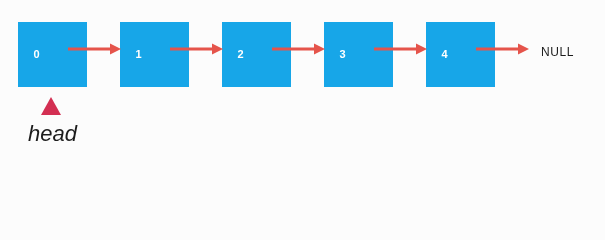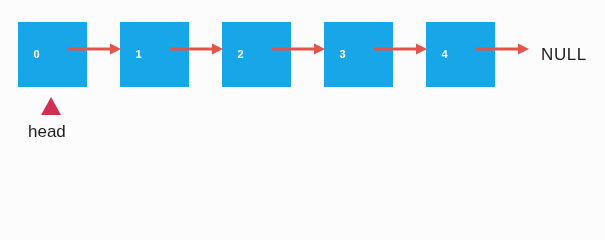--- a/index.html
+++ b/index.html
@@ -62,43 +62,44 @@
   .arrow svg {
     display: block;
     width: 100%;
     height: 100%;
     overflow: visible;
   }
 
   .null-label {
     position: absolute;
     color: #1c1c1c;
-    font-size: 17px;
+    font-size: 12px;
     line-height: 1;
     letter-spacing: 0.6px;
     white-space: nowrap;
     user-select: none;
     text-align: right;
   }
 
   .head-marker {
     position: absolute;
   }
   .head-marker svg {
     display: block;
     overflow: visible;
   }
 
   .head-label {
     position: absolute;
     color: #1c1c1c;
-    font-size: 17px;
+    font-size: 22px;
     line-height: 1;
     white-space: nowrap;
     user-select: none;
+    font-style: italic;
   }
 </style>
 </head>
 <body style="background: rgb(252, 252, 252);">
 
 <div id="diagram">
 
   <div class="node-box" style="left: 18px; top: 22px; width: 69px; height: 65px;">
     <div class="node-rect" style="background: rgb(23, 166, 232);"></div>
     <div class="node-label" style="color: rgb(255, 255, 255);">0</div>

